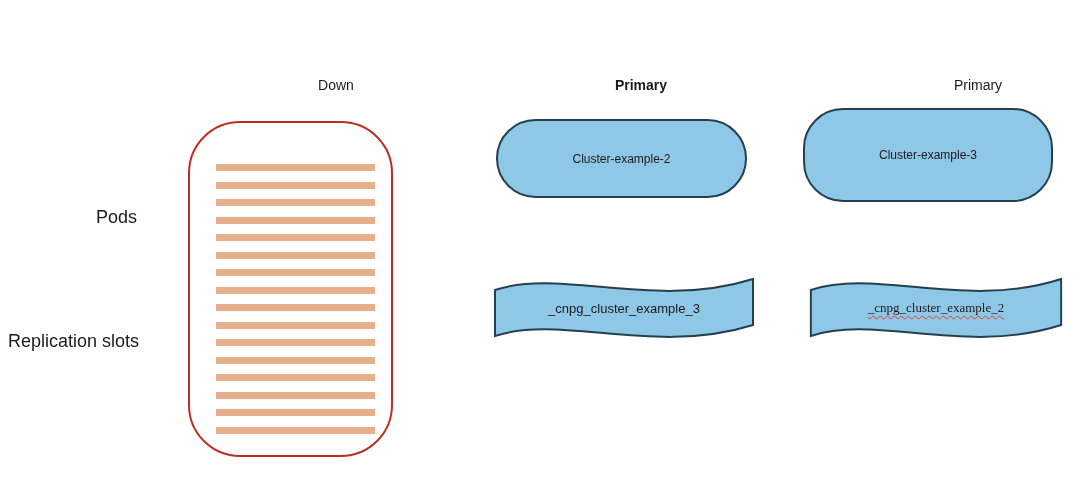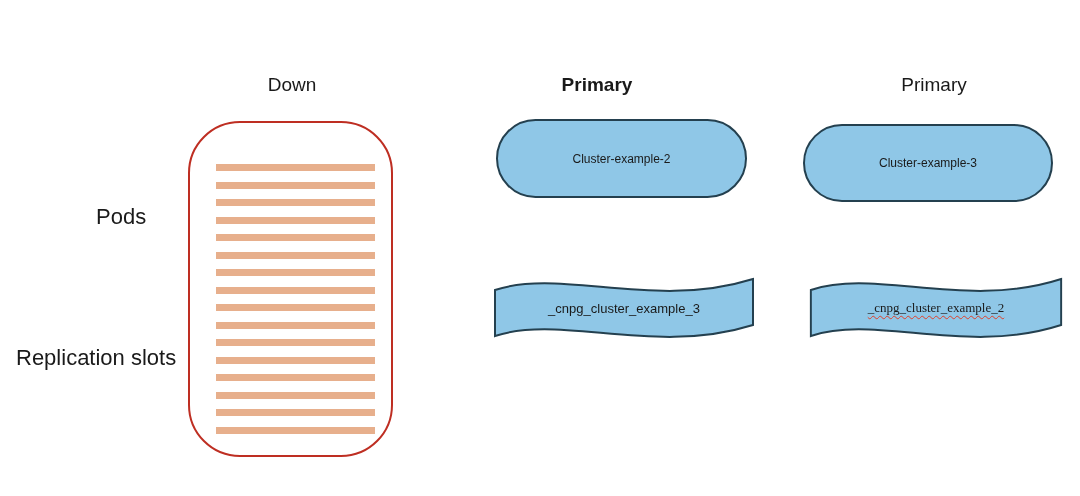--- a/index.html
+++ b/index.html
@@ -16,30 +16,31 @@
     position:relative;
     width:1080px;height:496px;
     background:#ffffff;
     font-family:"Liberation Sans", sans-serif;
     color:var(--ink);
     overflow:hidden;
   }
   .col-label{
     position:absolute;
     top:74px;
-    font-size:19px;
+    font-size:14px;
     line-height:22px;
     text-align:center;
     white-space:nowrap;
     transform:translateX(-50%);
+    margin-left:44px;
   }
   .bold{font-weight:bold;}
   .row-label{
     position:absolute;
-    font-size:22px;
+    font-size:18px;
     line-height:22px;
     white-space:nowrap;
   }
   
   .pods-box{
     position:absolute;
     left:188px;top:121px;
     width:205px;height:336px;
     background:#fff;
     border:2px solid var(--box-border);
@@ -64,21 +65,21 @@
     display:flex;
     align-items:center;
     justify-content:center;
     background:var(--shape-fill);
     border:2px solid var(--shape-border);
     border-radius:40px;
     font-size:12px;
     white-space:nowrap;
   }
   .pill-primary{left:496px;top:119px;width:251px;height:79px;}
-  .pill-standby{left:803px;top:124px;width:250px;height:78px;}
+  .pill-standby{left:803px;top:108px;width:250px;height:94px;}
   
   .flag{
     position:absolute;
     width:268px;height:80px;
   }
   .flag-primary{left:490px;top:266px;}
   .flag-standby{left:806px;top:266px;width:260px;}
   .flag svg{
     position:absolute;inset:0;
     width:100%;height:100%;
@@ -110,21 +111,21 @@
 </head>
 <body>
 
 <div class="canvas">
 
   <div class="col-label" style="left:292px;">Down</div>
   <div class="col-label bold" style="left:597px;">Primary</div>
   <div class="col-label" style="left:934px;">Primary</div>
 
   <div class="row-label" style="left:96px;top:206px;">Pods</div>
-  <div class="row-label" style="left:16px;top:330px;margin-top:17px;">Replication slots</div>
+  <div class="row-label" style="left:8px;top:330px;">Replication slots</div>
 
   <div class="pods-box">
     <div class="stripes">
         <div class="stripe"></div>
         <div class="stripe"></div>
         <div class="stripe"></div>
         <div class="stripe"></div>
         <div class="stripe"></div>
         <div class="stripe"></div>
         <div class="stripe"></div>

